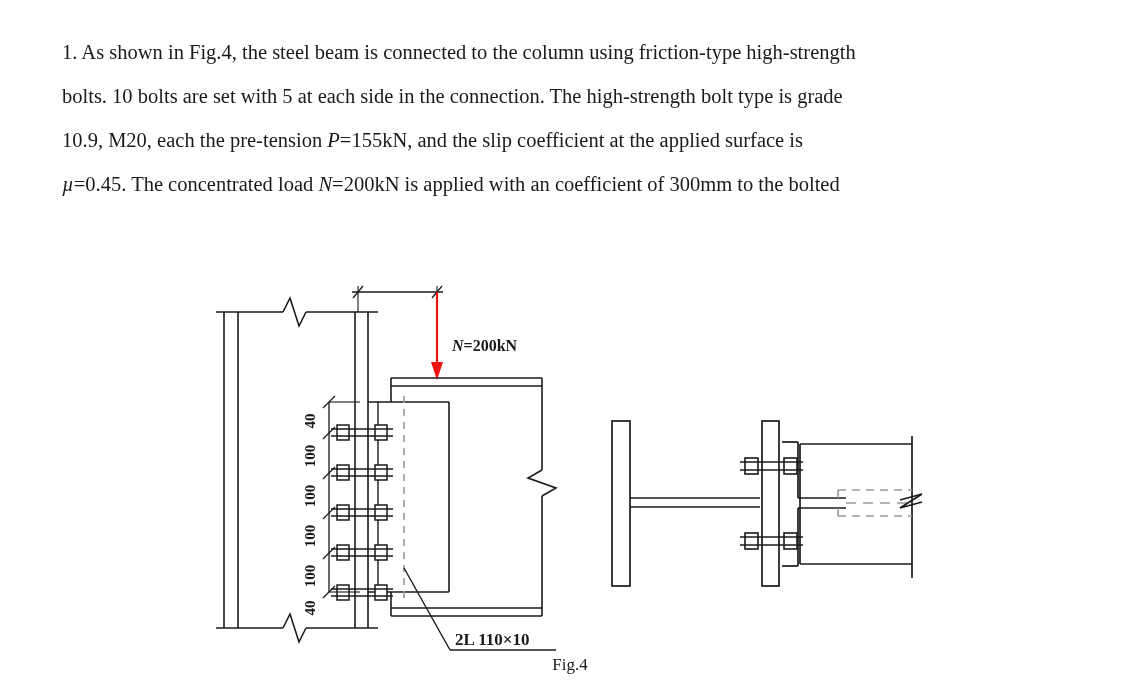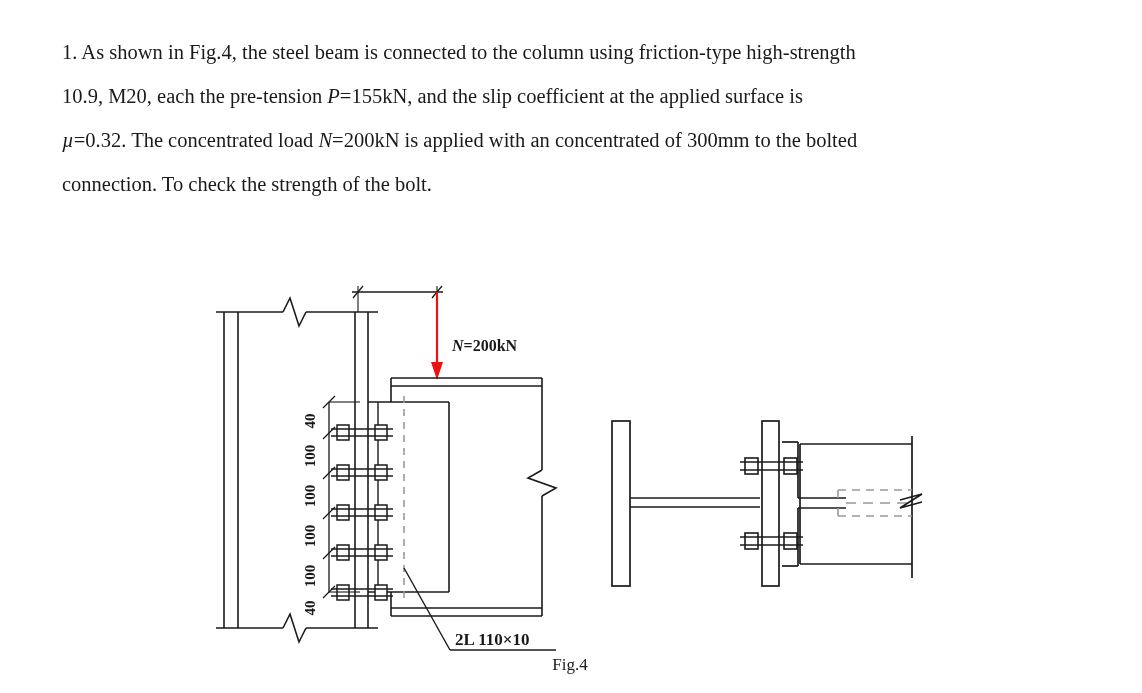--- a/index.html
+++ b/index.html
@@ -70,23 +70,23 @@
     fill: #1a1a1a;
   }
 </style>
 </head>
 <body>
 
 <div class="page">
 
   <div class="problem-text">
     <p><span>1. As shown in Fig.4, the steel beam is connected to the column using friction-type high-strength</span></p>
+    <p><span>bolts. 10 bolts are set with 5 at each side in the connection. The high-strength bolt type is grade</span></p>
     <p><span>10.9, M20, each the pre-tension </span><span class="ital">P</span><span>=155kN, and the slip coefficient at the applied surface is</span></p>
-    <p><span class="ital">µ</span><span>=0.32. The concentrated load </span><span class="ital">N</span><span>=200kN is applied with an concentrated of 300mm to the bolted</span></p>
-    <p><span>connection. To check the strength of the bolt.</span></p>
+    <p><span class="ital">µ</span><span>=0.45. The concentrated load </span><span class="ital">N</span><span>=200kN is applied with an coefficient of 300mm to the bolted</span></p>
   </div>
 
   <div class="figure-wrap">
     <svg width="1142" height="415" viewBox="0 0 1142 415">
 
       <g>
 
         <line x1="224" y1="34" x2="224" y2="350" stroke="#1a1a1a" stroke-width="1.6"></line>
 
         <line x1="238" y1="34" x2="238" y2="350" stroke="#1a1a1a" stroke-width="1.6"></line>

